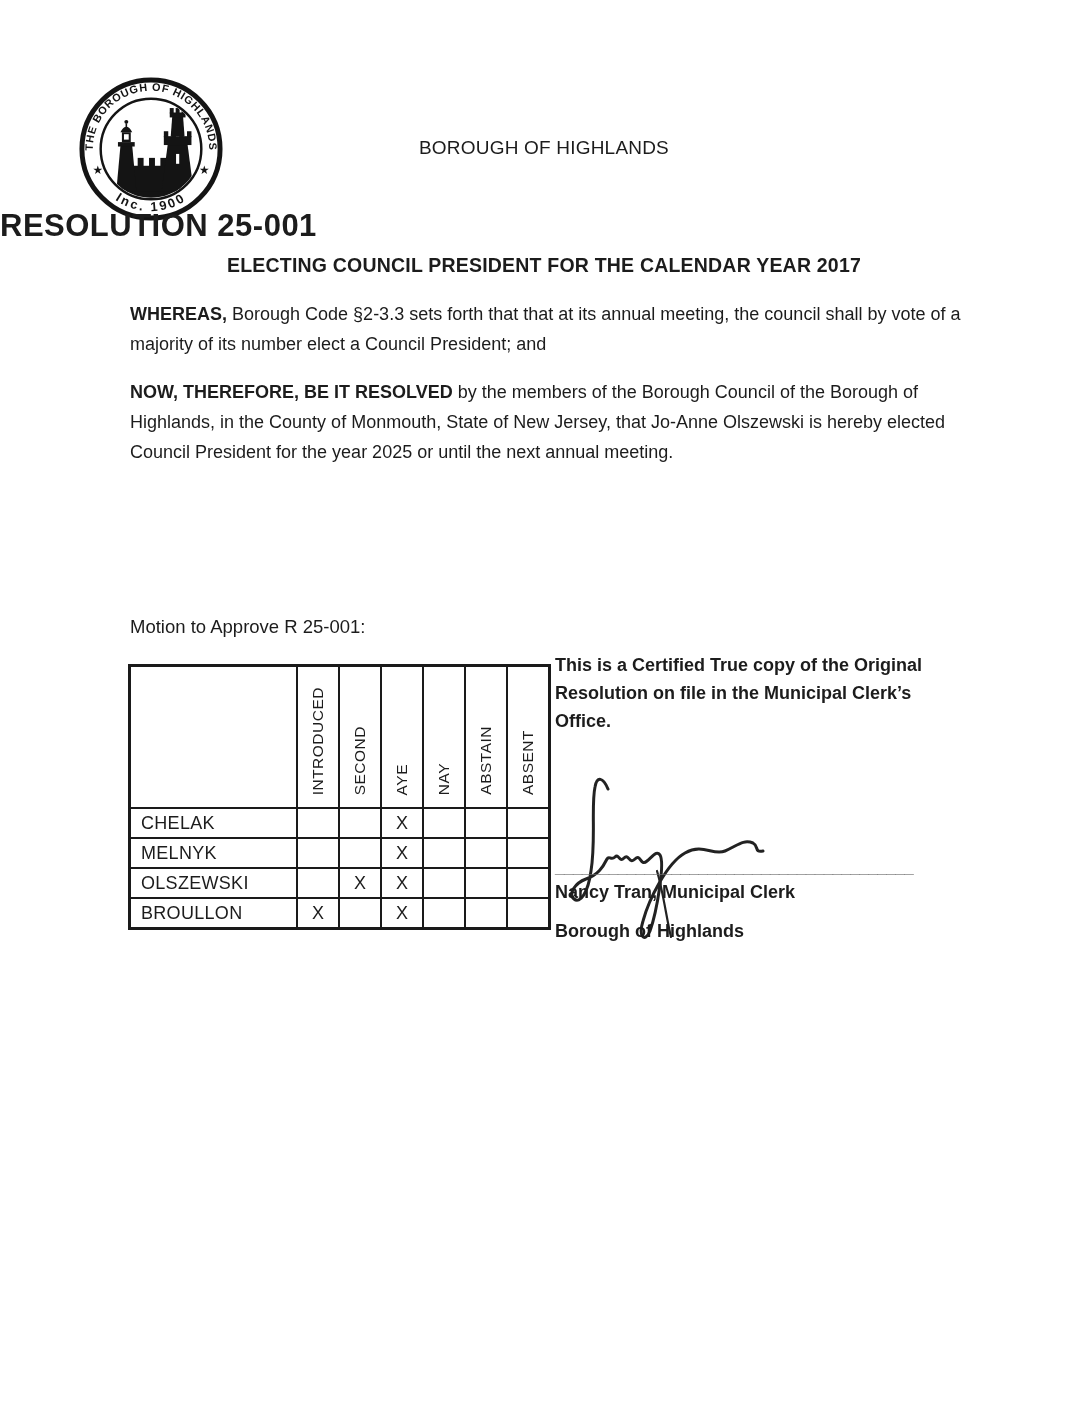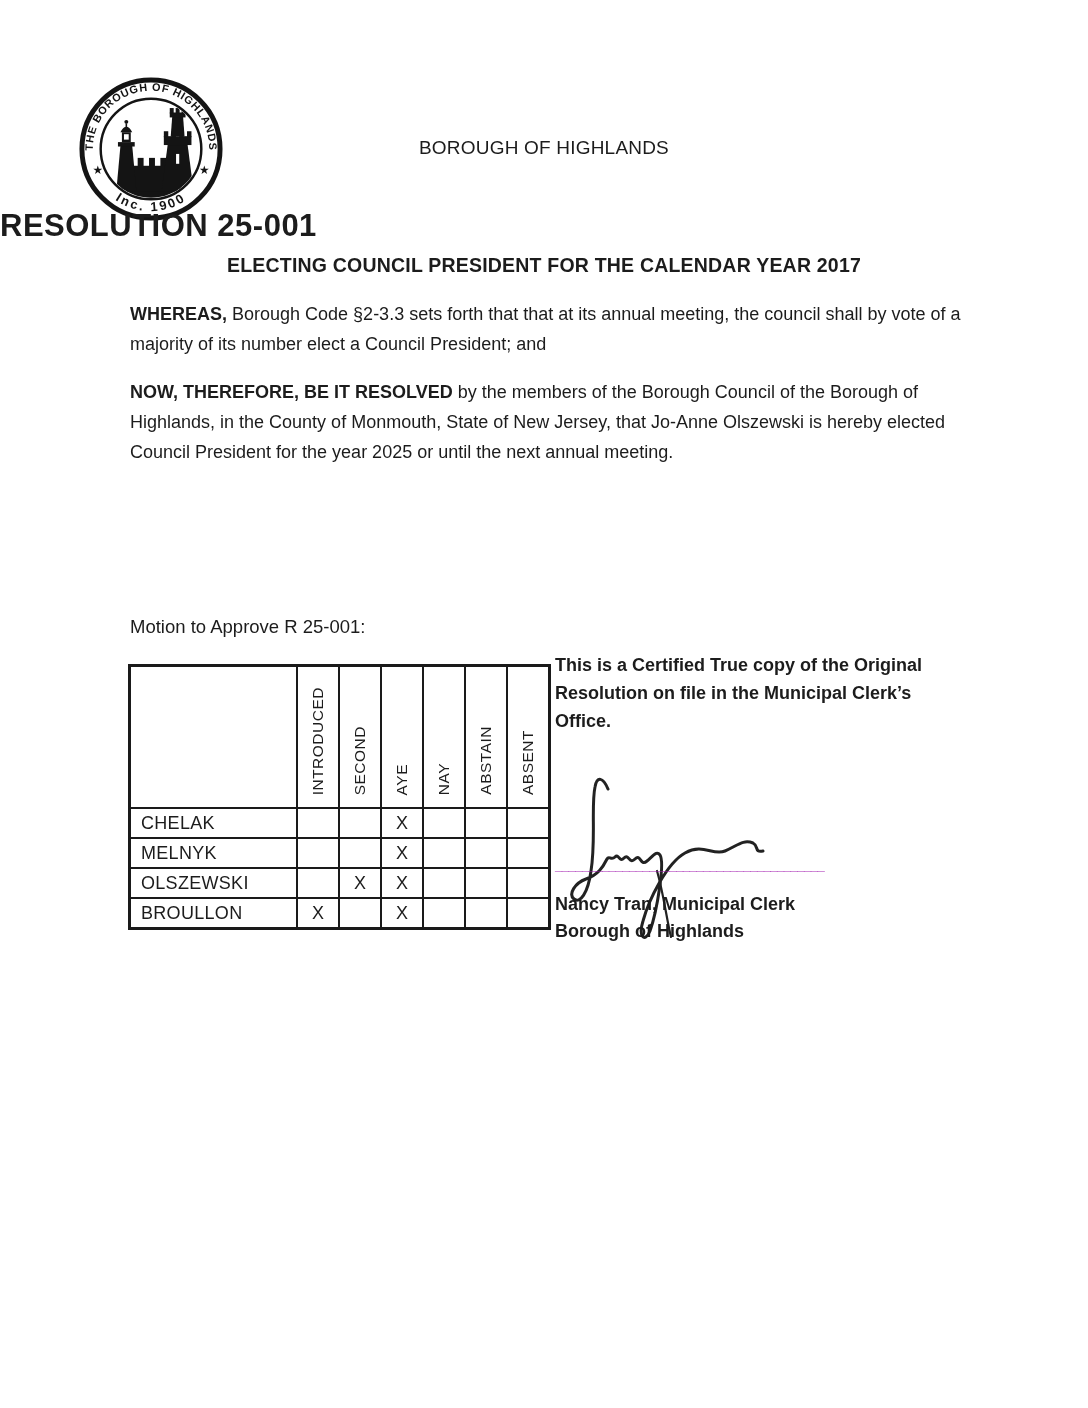--- a/index.html
+++ b/index.html
@@ -38,23 +38,23 @@
   .vote-table td.name{padding-left:10px;letter-spacing:0.3px;}
   .vote-table td.mark{text-align:center;}
   .vh{display:inline-block;writing-mode:vertical-rl;transform:rotate(180deg);
     font-size:15.5px;letter-spacing:0.5px;margin-bottom:8px;}
   
   .right-col{position:absolute;left:555px;top:651px;width:412px;font-weight:bold;}
   .cert-text{font-size:18px;line-height:28px;}
   .date-row{position:absolute;left:0;top:104px;font-size:18.5px;white-space:nowrap;}
   .date-value{margin-left:24px;}
   .sig-svg{position:absolute;left:-10px;top:120px;width:400px;height:180px;}
-  .sig-line{position:absolute;left:0;top:207px;font-size:13px;color:#a21caf;
+  .sig-line{position:absolute;left:0;top:207px;font-size:17px;color:#737373;
     white-space:nowrap;letter-spacing:-0.5px;}
-  .sig-name{position:absolute;left:0;top:240px;font-size:18px;line-height:27px;}
+  .sig-name{position:absolute;left:0;top:228px;font-size:18px;line-height:27px;}
   .sig-org{position:absolute;left:0;top:267px;font-size:18px;line-height:27px;}
 </style>
 </head>
 <body>
 
 <div class="page">
 
   <div class="seal">
     <svg viewBox="0 0 150 150">
       <defs>

